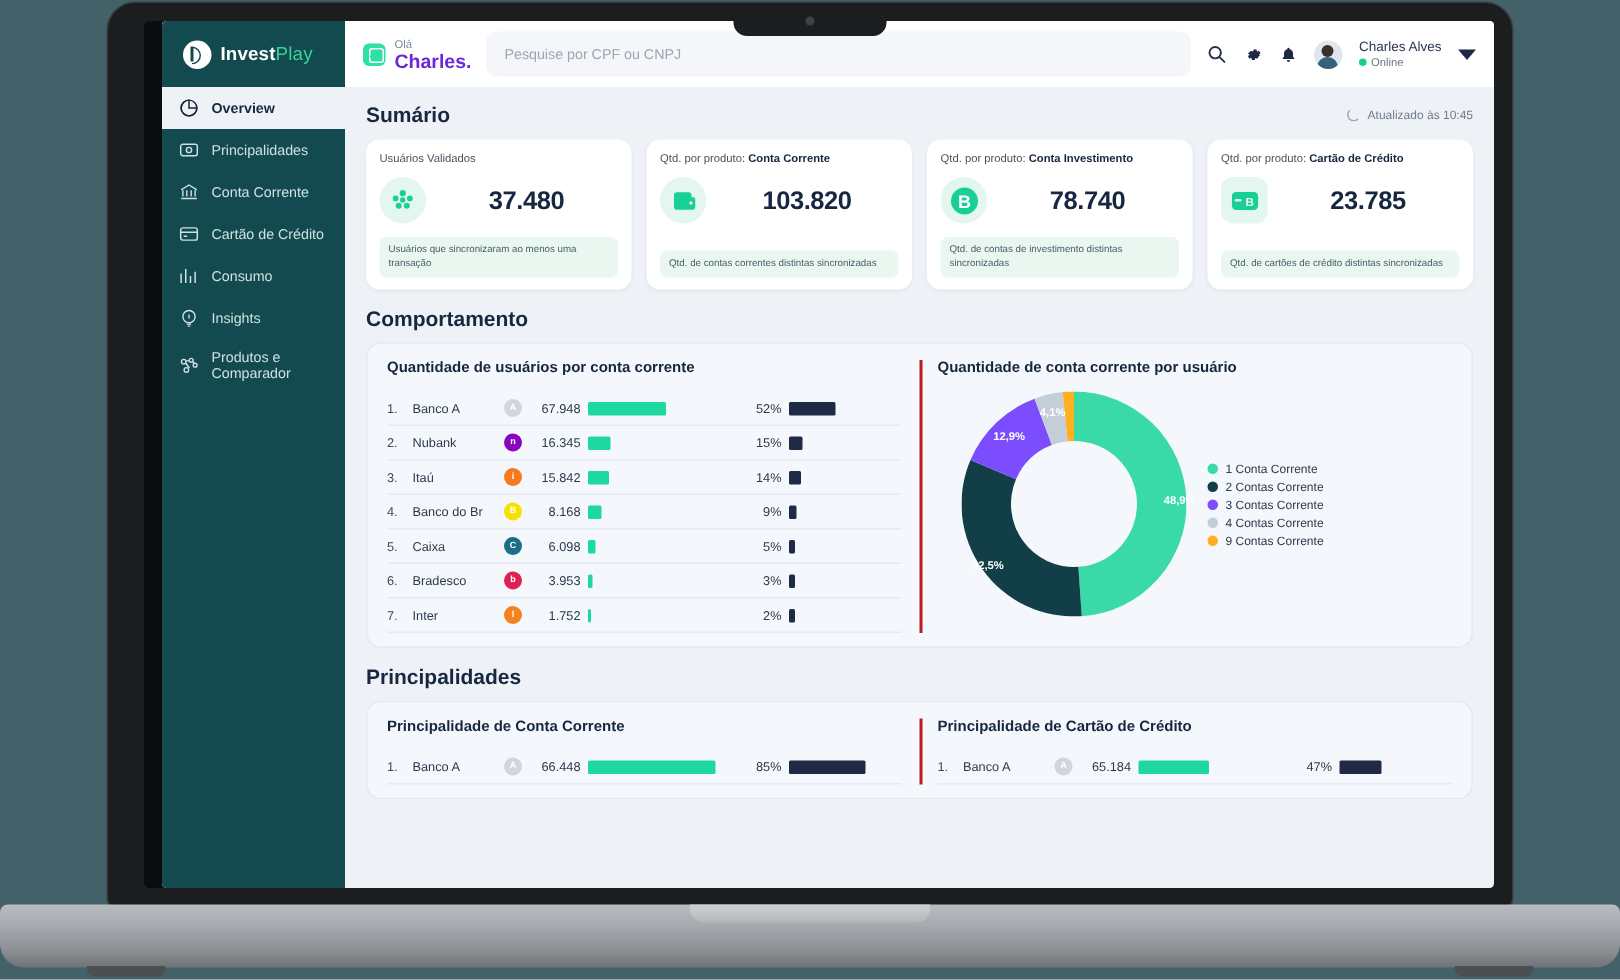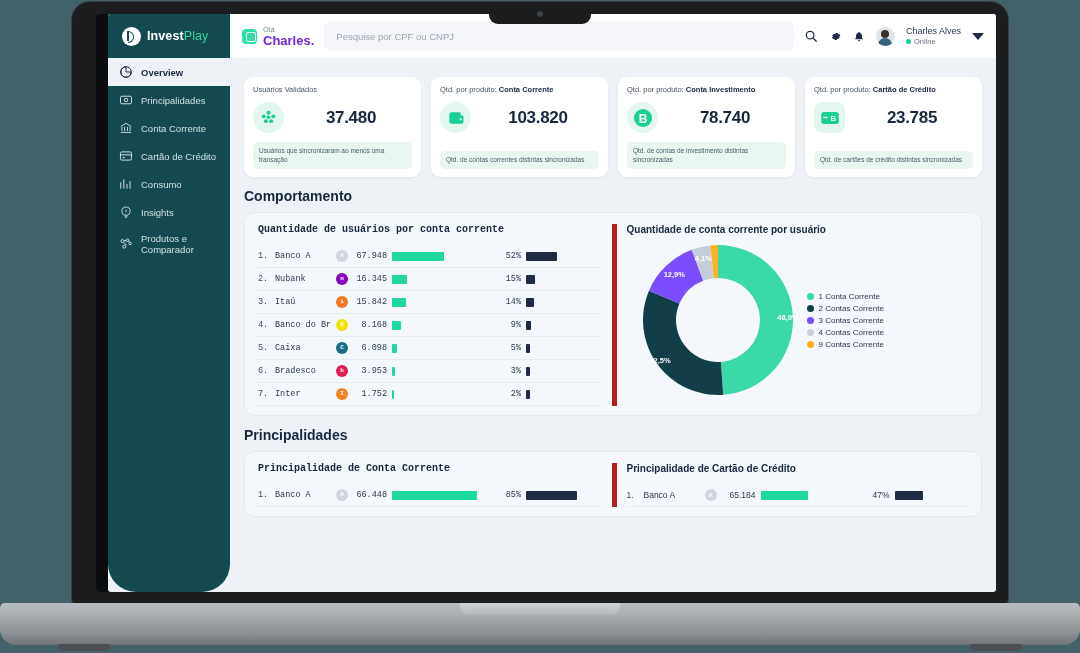--- a/index.html
+++ b/index.html
@@ -139,21 +139,21 @@
   .dot-online { width: 5px; height: 5px; border-radius: 50%; background: #18d08a; display:inline-block; }
   .caret-down {
     width:0;height:0;border-left:6px solid transparent;border-right:6px solid transparent;
     border-top:7px solid #1e2a44; cursor:pointer;
   }
 
   
   .body-split { display: flex; height: 534px; }
 
   
-  .sidebar { width: 122px; background: #124a4f; padding-top: 0; flex: none; border-radius: 28px; }
+  .sidebar { width: 122px; background: #124a4f; padding-top: 0; flex: none; }
   .nav-item {
     display: flex; align-items: center; gap: 8px;
     padding: 7px 8px 7px 11px; cursor: pointer;
     font-size: 9.5px; color: #cfe0e2; line-height: 11px;
   }
   .nav-item.active { background: #eef2f7; color: #16283c; font-weight: bold; }
   .nav-ico { width: 14px; height: 14px; flex: none; }
   .nav-ico svg { display: block; }
 
   
@@ -188,21 +188,21 @@
     font-size: 6.5px; color: #46606a; line-height: 8.5px; margin-top: auto;
   }
 
   
   .panel {
     background: #f4f7fb; border-radius: 10px; margin-top: 8px;
     padding: 12px 14px 10px 14px; display: flex; gap: 10px;
     box-shadow: inset 0 0 0 1px #e3e9f1;
   }
   .panel-col { flex: 1; min-width: 0; }
-  .panel-col.left { border-right: 5px solid #b91c1c; padding-right: 12px; font-family: Liberation Mono, monospace; }
+  .panel-col.left { border-right: 2px solid #b91c1c; padding-right: 12px; }
   .panel-title { font-size: 10px; font-weight: bold; color: #17273f; margin-bottom: 10px; }
 
   
   .rank-row {
     display: flex; align-items: center; gap: 5px;
     padding: 5px 0; border-bottom: 1px solid #e6ebf2; font-size: 8.5px; color: #2c3a4d;
   }
   .rk-n { width: 12px; color: #3b4a5c; }
   .rk-name { width: 56px; color: #2c3a4d; white-space: nowrap; overflow: hidden; }
   .rk-logo { width: 12px; height: 12px; border-radius: 50%; flex: none; position: relative; }
@@ -366,20 +366,27 @@
               <circle cx="9" cy="16.5" r="2.6"></circle>
               <path d="M8.3 8.8l4.3 5.5M8.5 6.4l3.6-.5M16.4 6.8l1.8 2.4"></path>
             </svg>
           </span>
           <span>Produtos e Comparador</span>
         </div>
       </div>
 
     <div class="main">
 
+      <div class="sec-head">
+        <div class="sec-title">Sumário</div>
+        <div class="updated">
+          <span class="spin"></span>
+          <span>Atualizado às 10:45</span>
+        </div>
+      </div>
 
       <div class="kpis" id="kpis">
           <div class="kpi">
             <div class="kpi-label"><span>Usuários Validados</span><b></b></div>
             <div class="kpi-row">
               <div class="kpi-ico">
                 <svg width="19" height="19" viewBox="0 0 24 24" fill="#18cf96">
                   <circle cx="12" cy="6" r="2.6"></circle>
                   <circle cx="6" cy="10.5" r="2.4"></circle>
                   <circle cx="18" cy="10.5" r="2.4"></circle>

